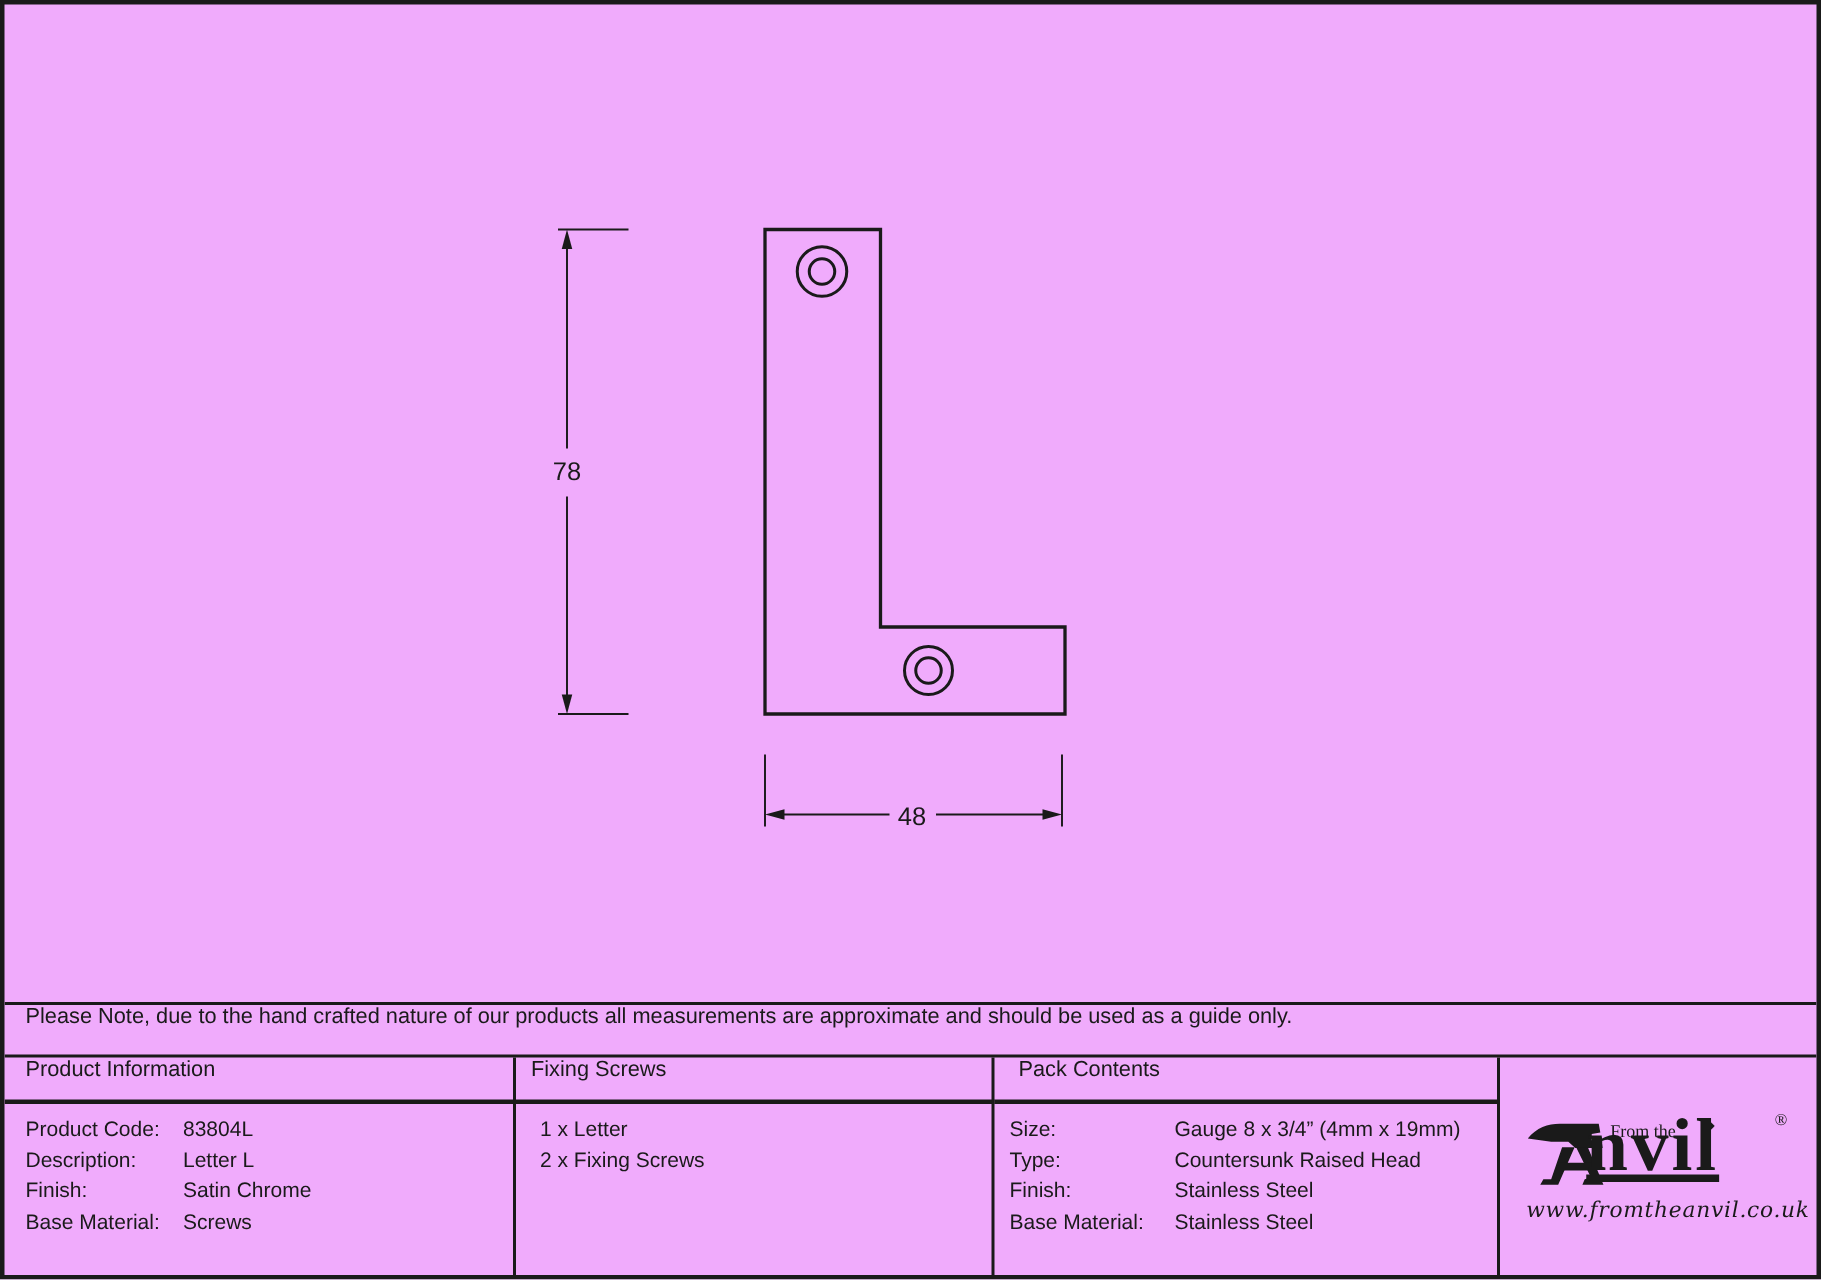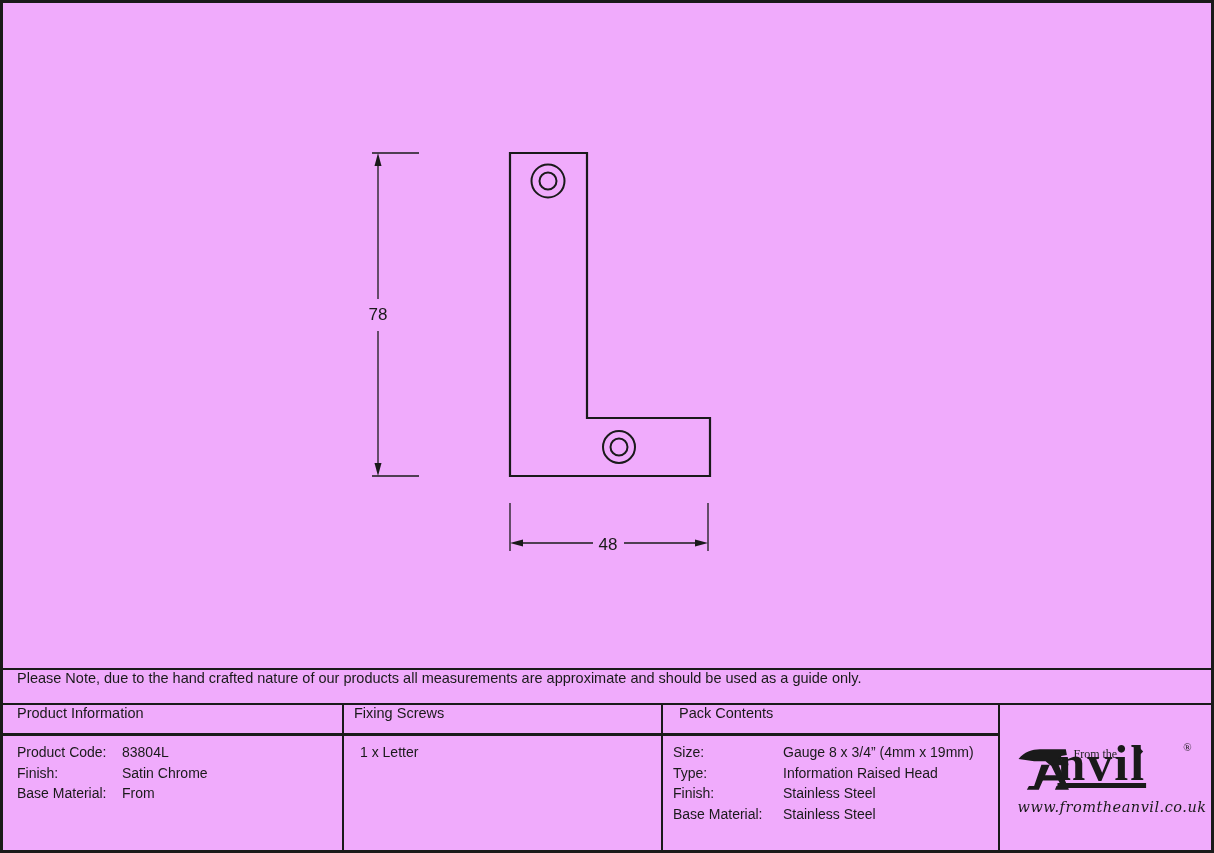--- a/index.html
+++ b/index.html
@@ -216,41 +216,46 @@
         <div class="logo-url">www.fromtheanvil.co.uk</div>
       </div>
     </div>
 
     <div class="cell pad-a">
       <div class="kv">
         <span class="k">Product Code:</span>
         <span>83804L</span>
       </div>
       <div class="kv">
+        <span class="k">Description:</span>
+        <span>Letter L</span>
+      </div>
+      <div class="kv">
         <span class="k">Finish:</span>
         <span>Satin Chrome</span>
       </div>
       <div class="kv">
         <span class="k">Base Material:</span>
-        <span>From</span>
+        <span>Screws</span>
       </div>
     </div>
 
     <div class="cell pad-b">
       <div>1 x Letter</div>
+      <div>2 x Fixing Screws</div>
     </div>
 
     <div class="cell pad-c">
       <div class="kv">
         <span class="k-wide">Size:</span>
         <span>Gauge 8 x 3/4” (4mm x 19mm)</span>
       </div>
       <div class="kv">
         <span class="k-wide">Type:</span>
-        <span>Information Raised Head</span>
+        <span>Countersunk Raised Head</span>
       </div>
       <div class="kv">
         <span class="k-wide">Finish:</span>
         <span>Stainless Steel</span>
       </div>
       <div class="kv">
         <span class="k-wide">Base Material:</span>
         <span>Stainless Steel</span>
       </div>
     </div>

